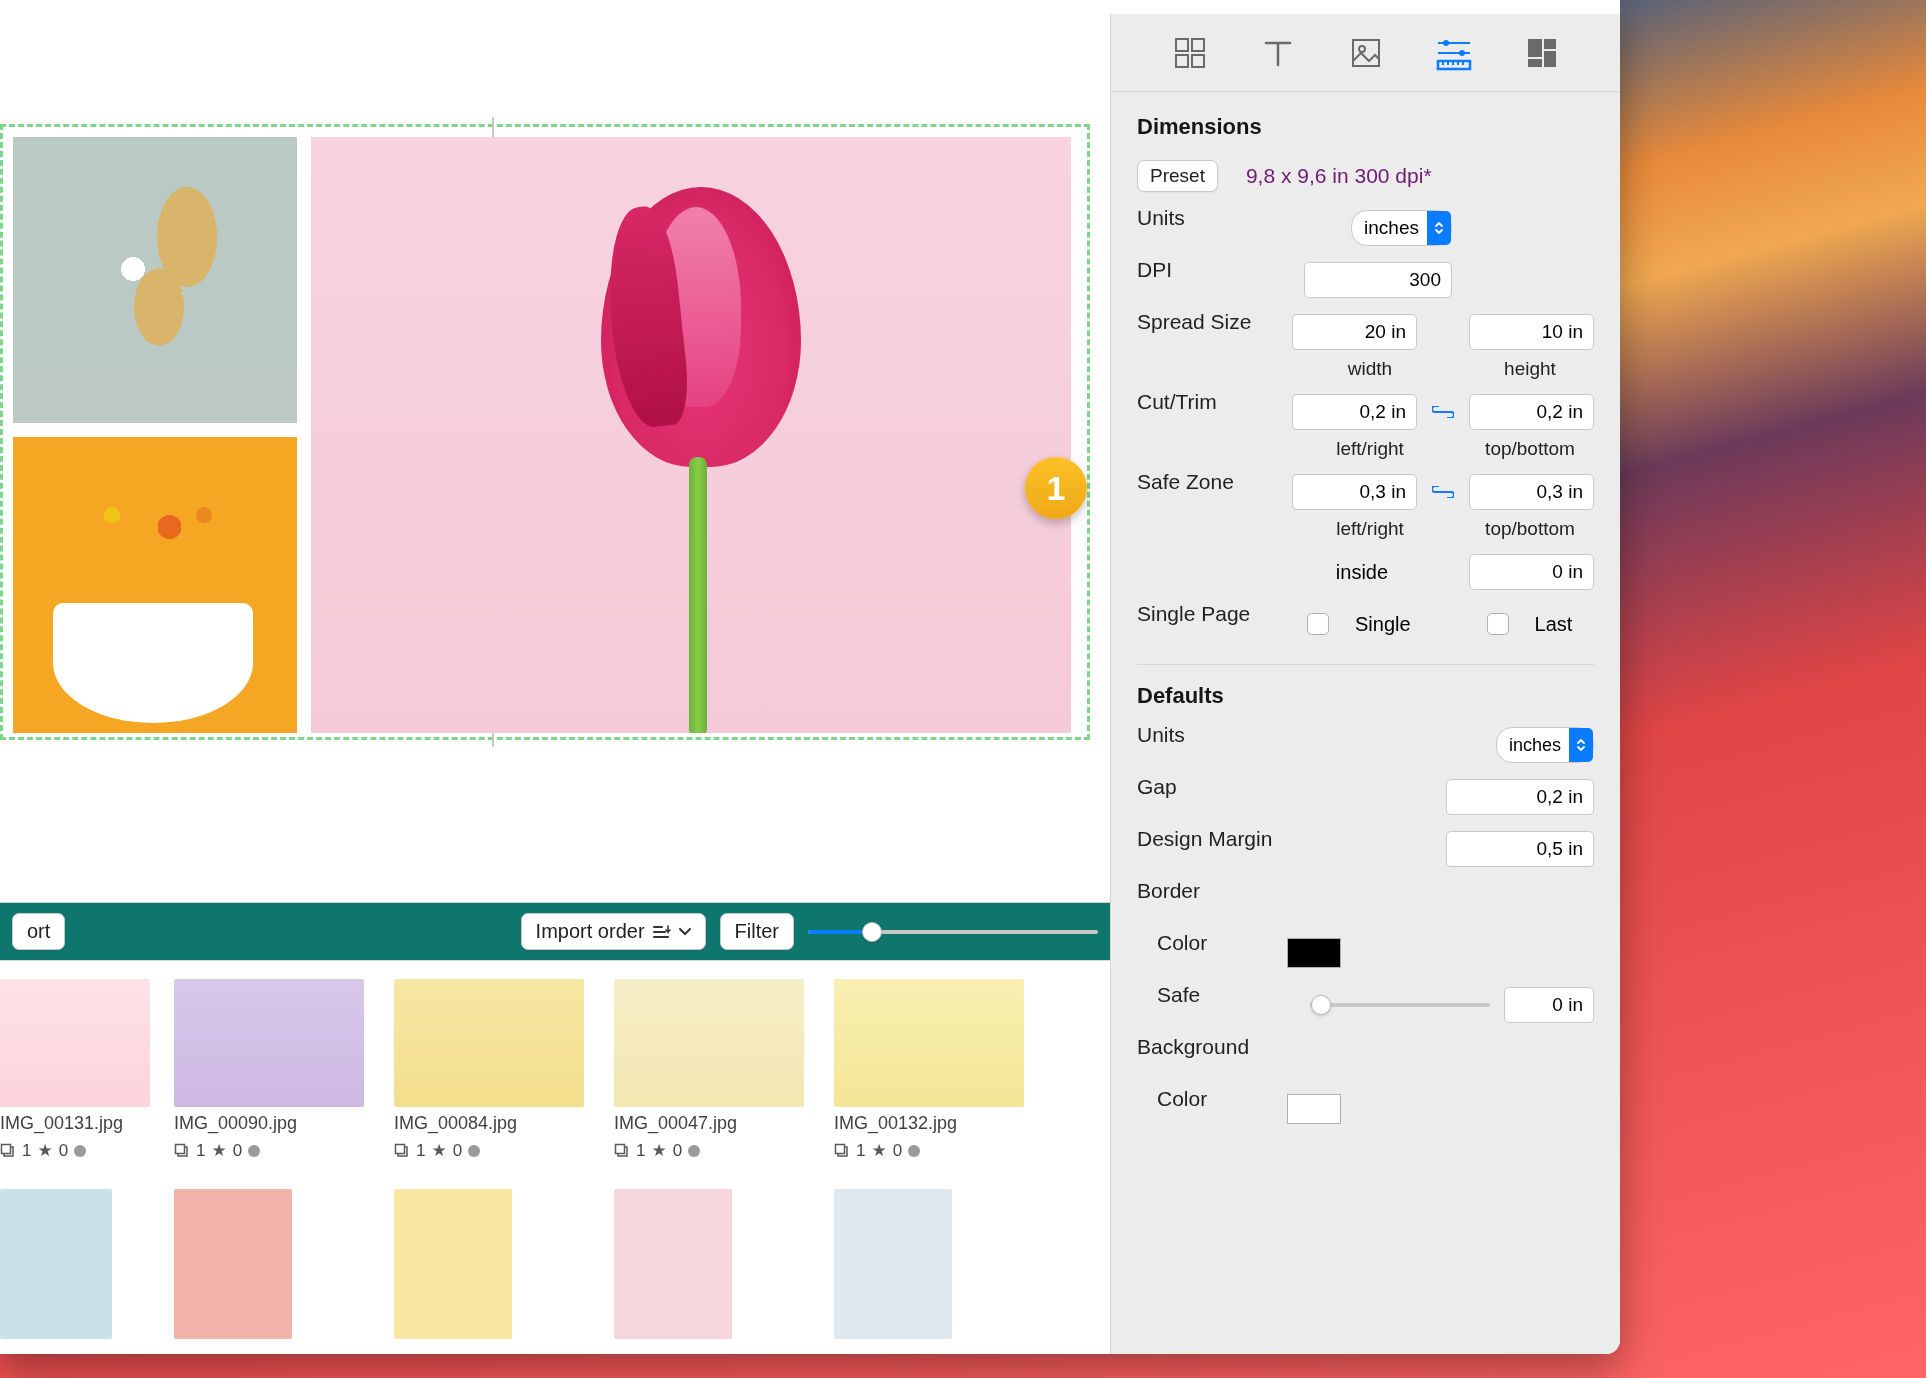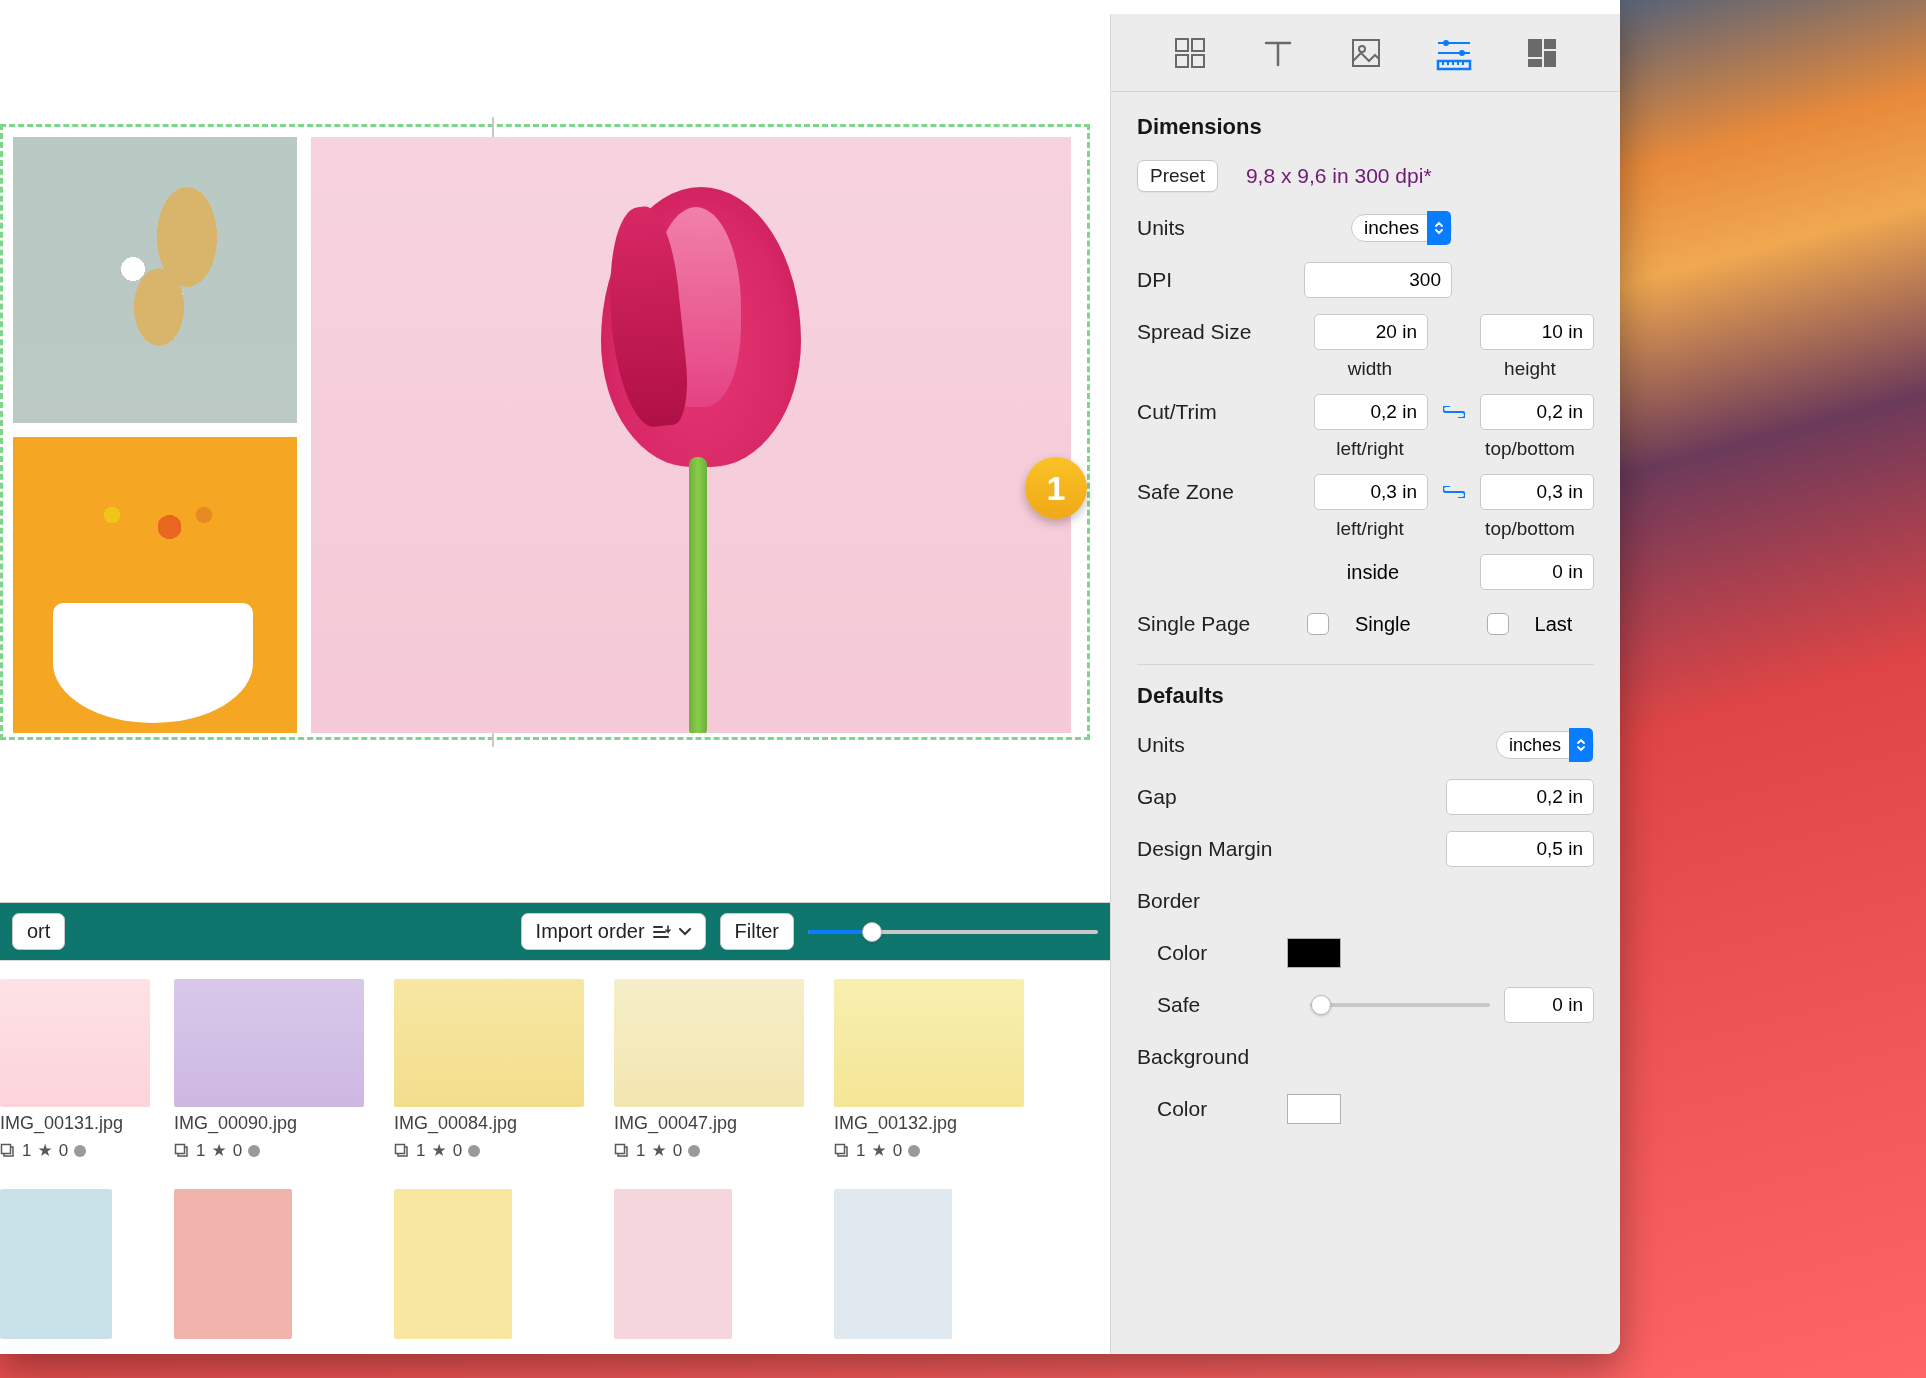--- a/index.html
+++ b/index.html
@@ -47,26 +47,26 @@
 .row2{margin-top:28px}
 .row2 .thumb-img{width:118px;height:150px}
 .row2 .thumb-item{width:204px}
 .row2 .thumb-item.first .thumb-img{width:112px}
 .inspector{position:absolute;right:0;top:14px;width:510px;height:100%;background:#ececec;border-left:1px solid #d6d6d6}
 .insp-tabs{height:78px;display:flex;align-items:center;justify-content:center;gap:46px;border-bottom:1px solid #d6d6d6}
 .tab-icon{width:42px;height:42px;display:flex;align-items:center;justify-content:center;color:#6a6a6a}
 .tab-icon.active{color:#0a7cff}
 .insp-body{padding:22px 26px 26px 26px;overflow-y:auto;height:calc(100% - 78px)}
 .sec-title{font-size:22px;font-weight:700;color:#161616;margin-bottom:14px}
-.row{display:flex;align-items:center;min-height:44px;margin-bottom:8px}
+.row{display:flex;min-height:44px;margin-bottom:8px}
 .row-label{width:150px;font-size:21px;color:#222;flex-shrink:0}
 .row-label.indent{padding-left:20px}
 .row-right{flex:1;display:flex;align-items:center;justify-content:flex-end;gap:14px}
-.input-box{width:114px;height:36px;background:#fff;border:1px solid #c9c9c9;border-radius:5px;font-size:19px;text-align:right;padding-right:10px;display:flex;align-items:center;justify-content:flex-end}
-.select-box{height:28px;background:#fff;border:1px solid #c9c9c9;border-radius:16px;display:flex;align-items:center;padding:0 0 0 12px;font-size:19px;position:relative}
+.input-box{width:125px;height:36px;background:#fff;border:1px solid #c9c9c9;border-radius:5px;font-size:19px;text-align:right;padding-right:10px;display:flex;align-items:center;justify-content:flex-end}
+.select-box{height:36px;background:#fff;border:1px solid #c9c9c9;border-radius:16px;display:flex;align-items:center;padding:0 0 0 12px;font-size:19px;position:relative}
 .select-arrow{width:24px;height:34px;background:#0a7cff;border-radius:0 5px 5px 0;display:flex;align-items:center;justify-content:center;color:#fff;font-size:12px;margin-left:8px}
 .sub-labels{display:flex;font-size:19px;color:#222;margin:-4px 0 10px 0}
 .sub-labels span{width:126px;text-align:center}
 .sub-labels.shift{padding-left:170px}
 .link-icon{width:24px;height:18px;display:flex;align-items:center;justify-content:center;color:#0a7cff;font-size:15px}
 .checkbox{width:22px;height:22px;border:1.5px solid #b0b0b0;border-radius:5px;background:#fff;margin-right:8px}
 .sep{height:1px;background:#d6d6d6;margin:18px 0}
 .swatch{width:54px;height:30px;border:1px solid #b0b0b0}
 .swatch.black{background:#000}
 .swatch.white{background:#fff}

